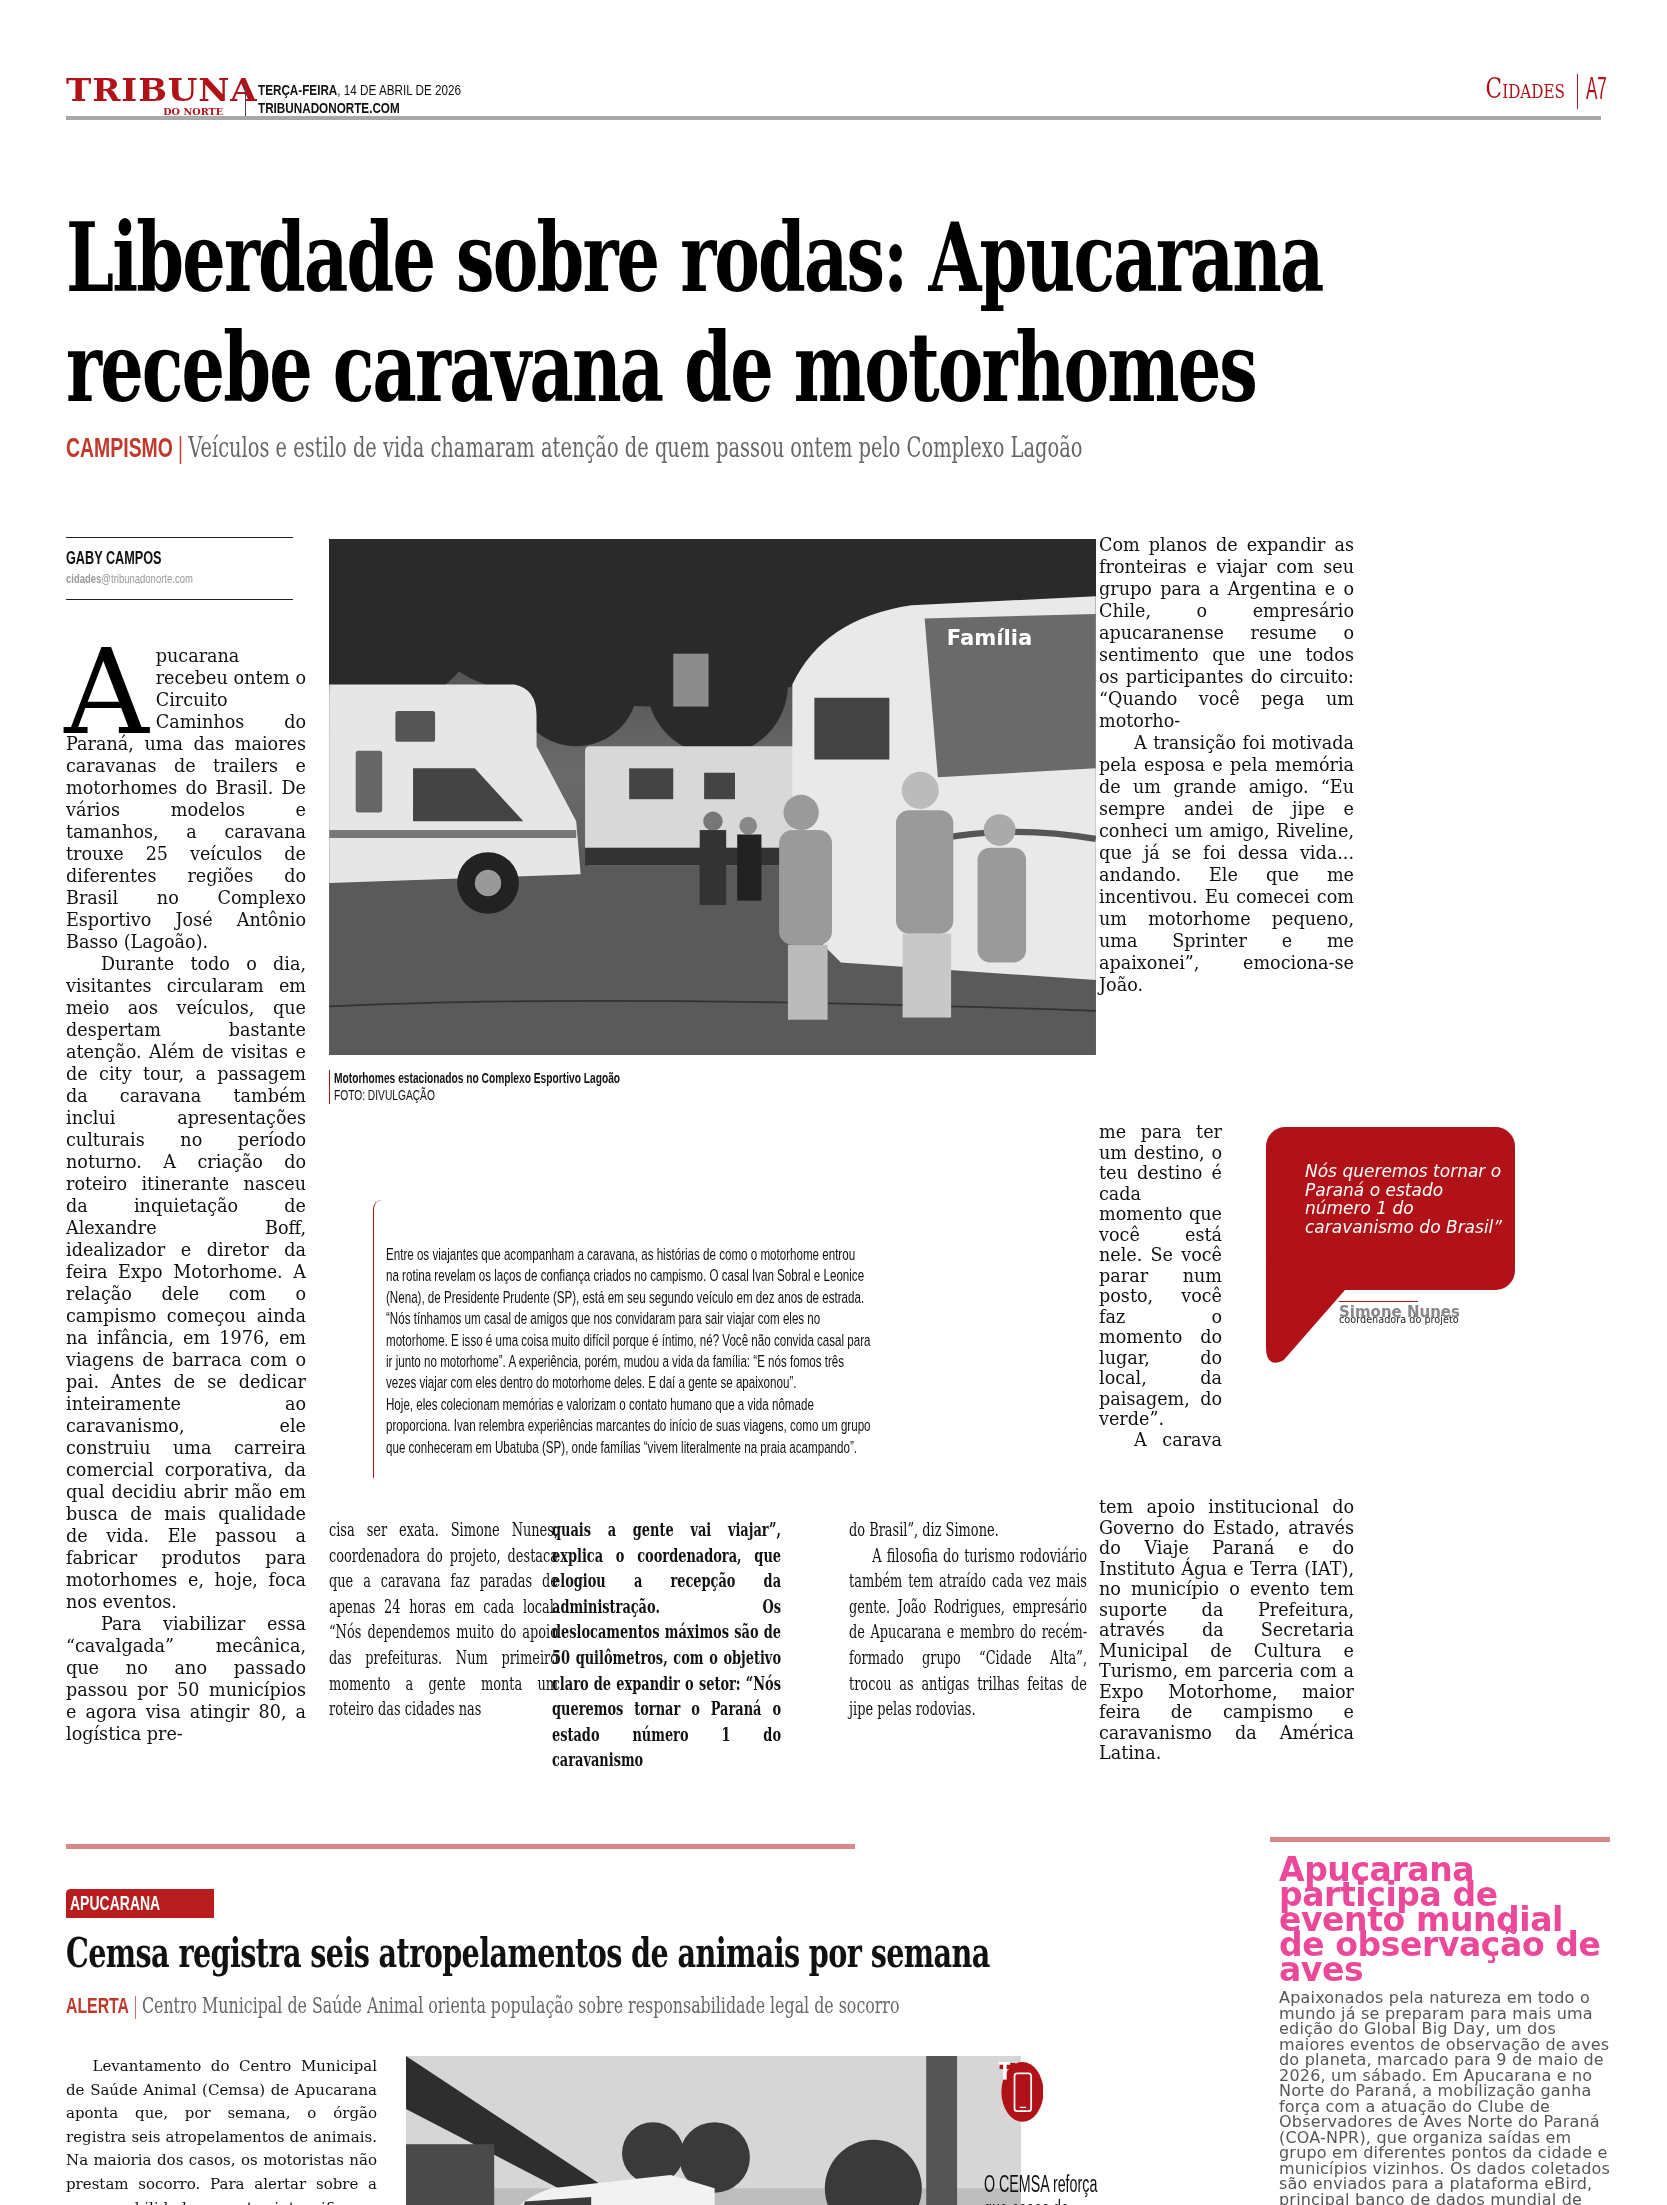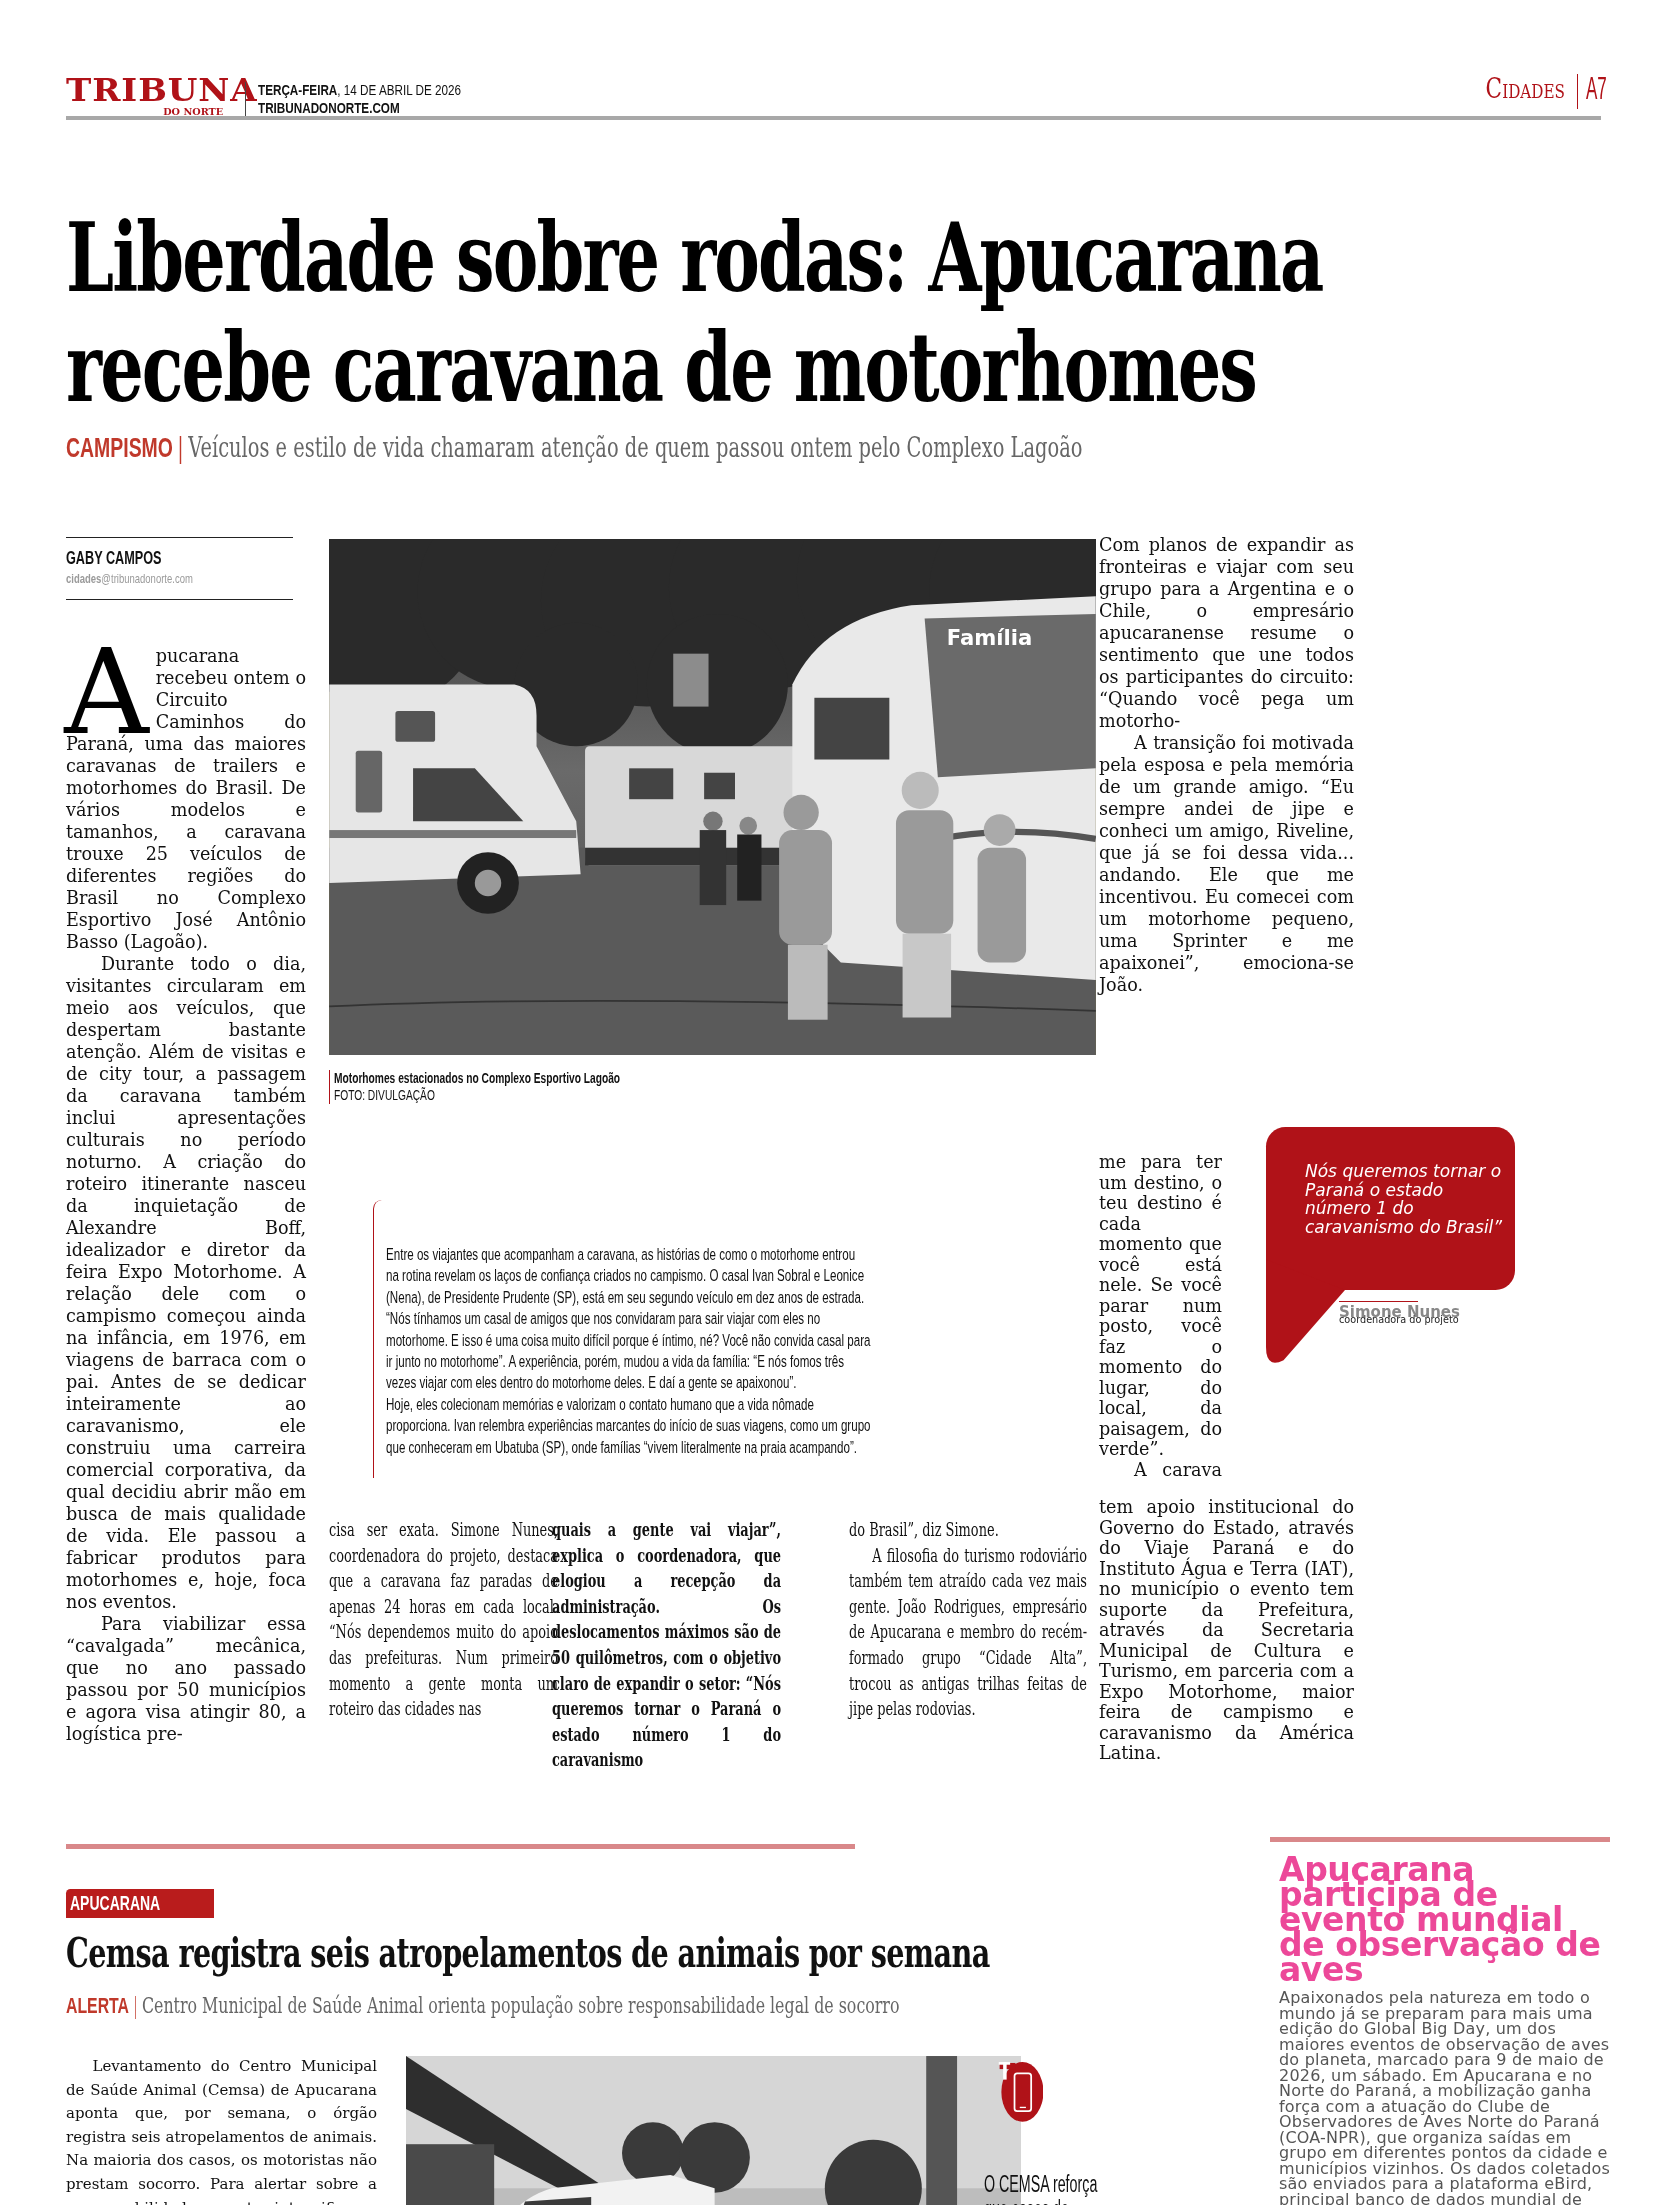--- a/index.html
+++ b/index.html
@@ -230,21 +230,21 @@
   <div class="cond-inner">
     <p>do Brasil”, diz Simone.</p>
     <p style="text-indent:35px;">A filosofia do turismo rodoviário também tem atraído cada vez mais gente. João Rodrigues, empresário de Apucarana e membro do recém-formado grupo “Cidade Alta”, trocou as antigas trilhas feitas de jipe pelas rodovias.</p>
   </div>
 </div>
 
 <div class="abs col col-right">
   <p>Com planos de expandir as fronteiras e viajar com seu grupo para a Argentina e o Chile, o empresário apucaranense resume o sentimento que une todos os participantes do circuito: “Quando você pega um motorho-</p>
   <p>A transição foi motivada pela esposa e pela memória de um grande amigo. “Eu sempre andei de jipe e conheci um amigo, Riveline, que já se foi dessa vida... andando. Ele que me incentivou. Eu comecei com um motorhome pequeno, uma Sprinter e me apaixonei”, emociona-se João.</p>
 </div>
-<div class="abs col" style="left:1099px; top:1122px; width:123px; line-height:20.5px;margin-top:30px;">
+<div class="abs col" style="left:1099px; top:1122px; width:123px; line-height:20.5px;">
   <p>me para ter um destino, o teu destino é cada momento que você está nele. Se você parar num posto, você faz o momento do lugar, do local, da paisagem, do verde”.</p>
   <p style="text-indent:35px; text-align:justify; text-align-last:justify;">A carava</p>
 </div>
 <div class="abs col" style="left:1099px; top:1497px; width:255px; line-height:20.5px;">
   <p>tem apoio institucional do Governo do Estado, através do Viaje Paraná e do Instituto Água e Terra (IAT), no município o evento tem suporte da Prefeitura, através da Secretaria Municipal de Cultura e Turismo, em parceria com a Expo Motorhome, maior feira de campismo e caravanismo da América Latina.</p>
 </div>
 
 <div class="abs quote">
   <div class="quote-bubble"></div>
   <svg class="quote-tail" viewBox="0 0 180 240">

